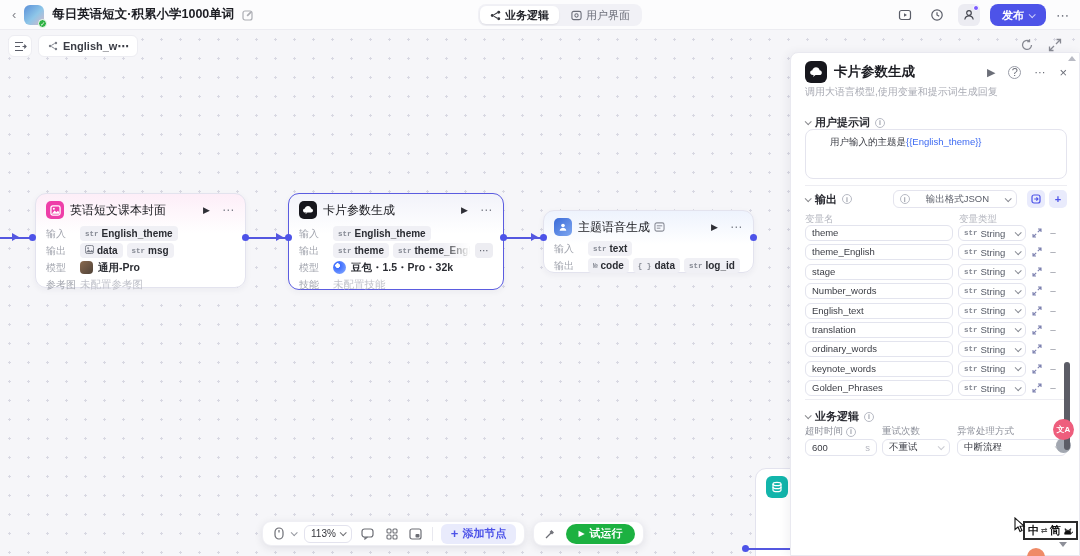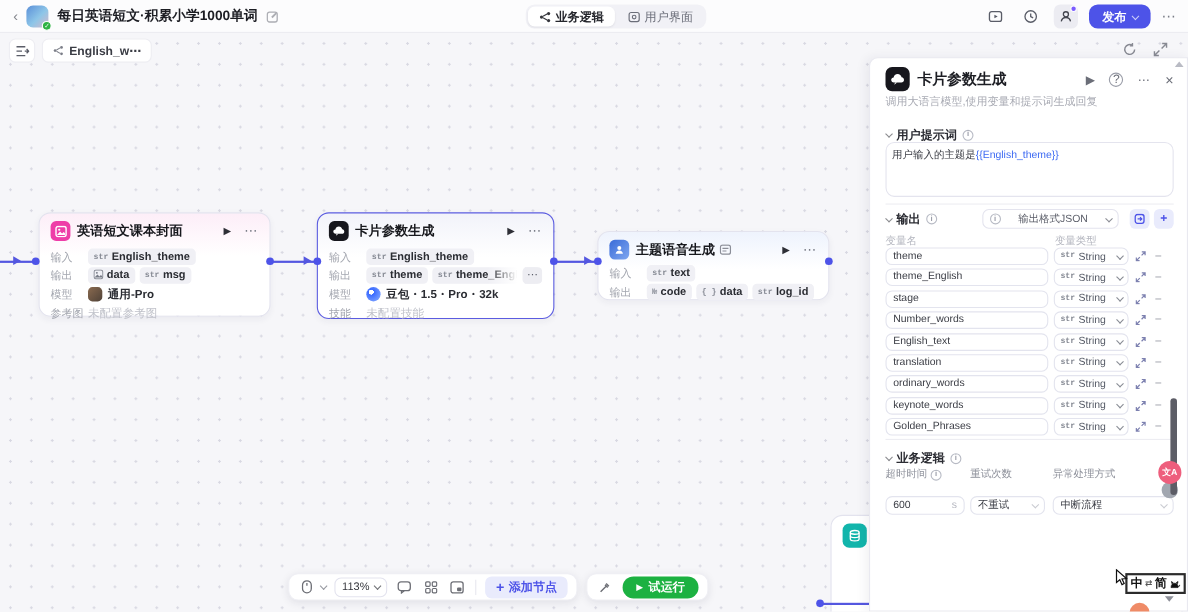--- a/index.html
+++ b/index.html
@@ -43,21 +43,21 @@
 
   
   .node { position:absolute; background:#fff; border:1px solid #e3e3ee; border-radius:11px;
           box-shadow:0 2px 6px rgba(40,40,80,.05); padding:7px 10px 8px; cursor:pointer; }
   .node.sel { border:1.5px solid #5b5ce0; }
   .node.pinkhead { background:linear-gradient(180deg,#fdeef8 0%,#fff 42%); }
   .node.grayhead { background:linear-gradient(180deg,#f2f3fa 0%,#fff 42%); }
   .node.bluehead { background:linear-gradient(180deg,#eef3fd 0%,#fff 55%); }
   .n-head { display:flex; align-items:center; gap:6px; margin-bottom:6px; }
   .n-ico { width:18px; height:18px; border-radius:5px; flex:0 0 auto; display:flex; align-items:center; justify-content:center; }
-  .n-title { font-size:12px; font-weight:700; color:#17181d; flex:1 1 auto; display:flex; align-items:center; gap:4px; white-space:nowrap; }
+  .n-title { font-size:12px; font-weight:400; color:#17181d; flex:1 1 auto; display:flex; align-items:center; gap:4px; white-space:nowrap; }
   .n-play { font-size:9px; color:#2e2f36; cursor:pointer; margin-right:6px; }
   .n-more { font-size:12px; color:#7b7e88; letter-spacing:1px; cursor:pointer; }
   .n-row { display:flex; align-items:center; gap:4px; height:17px; position:relative; overflow:hidden; }
   .n-lab { width:30px; flex:0 0 auto; font-size:10px; color:#a3a6af; }
   .chip { display:inline-flex; align-items:center; gap:3px; background:#f0f0f5; border-radius:4px;
           padding:0 5px; height:15px; font-size:10px; font-weight:700; color:#2b2d33; white-space:nowrap; flex:0 0 auto; }
   .tic { font-family:"Liberation Mono","DejaVu Sans Mono",monospace; font-size:7.5px; font-weight:700; color:#868a94; }
   .n-model { display:flex; align-items:center; gap:5px; font-size:10.5px; font-weight:700; color:#2b2d33; }
   .n-muted { font-size:10.5px; color:#bfc1c9; }
   .m-avatar { width:13px; height:13px; border-radius:4px; background:linear-gradient(135deg,#8a6a4f,#4f4238); }
@@ -108,21 +108,21 @@
   .qmark { width:13px; height:13px; border:1px solid #9a9da8; border-radius:50%; font-size:9px; display:flex;
            align-items:center; justify-content:center; color:#6b6e78; }
   .p-sub { position:absolute; left:0; top:32px; font-size:10px; color:#a8aab3; white-space:nowrap; }
   .clip-box { position:absolute; left:0; top:41px; width:262px; height:13px; border:1px solid #e4e4ee;
               border-top:none; border-radius:0 0 6px 6px; overflow:hidden; }
   .clip-box span { display:block; margin-top:-5px; padding:0 7px; font-size:9.5px; color:#8a8e99; white-space:nowrap; }
   .sec-head { display:flex; align-items:center; gap:5px; font-size:11px; font-weight:700; color:#2b2c33; }
   .sec-head .chev { opacity:.55; }
   .prompt-head { position:absolute; left:0; top:62px; }
   .prompt-box { position:absolute; left:0; top:76px; width:262px; height:50px; border:1px solid #e4e4ee; border-radius:8px;
-                padding:5px 5px; font-size:9.5px; color:#3a3c44; line-height:1.5; cursor:text; }
+                padding:5px 24px; font-size:9.5px; color:#3a3c44; line-height:1.5; cursor:text; }
   .var-ref { color:#3d6af2; }
   .divider { position:absolute; left:0; width:262px; height:1px; background:#ededf2; }
   .out-head { position:absolute; left:0; top:137px; width:262px; display:flex; align-items:center; }
   .out-head .sec-head { flex:1; }
   .fmt-pill { height:18px; border:1px solid #e4e4ee; border-radius:6px; display:flex; align-items:center; gap:16px;
               padding:0 6px; font-size:9.5px; color:#5a5d68; cursor:pointer; margin-right:6px; white-space:nowrap; }
   .sq-btn { width:18px; height:18px; border-radius:5px; background:#e9ebfc; color:#4d53e8; display:flex; align-items:center;
             justify-content:center; font-size:11px; font-weight:700; cursor:pointer; margin-left:4px; }
   .cols { position:absolute; left:0; top:160px; width:262px; display:flex; font-size:9.5px; color:#b4b6bf; }
   .cols .c2 { position:absolute; left:154px; }
@@ -135,21 +135,21 @@
   .vr-type .chev { margin-left:auto; }
   .vr-x { width:12px; display:flex; justify-content:center; cursor:pointer; }
   .vr-minus { width:10px; text-align:center; color:#9ea1ab; font-size:11px; cursor:pointer; }
   .exc-head { position:absolute; left:0; top:356px; }
   .exc-labels { position:absolute; left:0; top:372px; width:262px; font-size:9.5px; color:#8e919b; }
   .exc-labels .l1 { position:absolute; left:0; display:flex; gap:3px; align-items:center; }
   .exc-labels .l2 { position:absolute; left:77px; }
   .exc-labels .l3 { position:absolute; left:152px; }
   .exc-fields { position:absolute; left:0; top:386px; width:262px; height:17px; }
   .f-input { position:absolute; height:17px; border:1px solid #e3e4ee; border-radius:6px; font-size:9.5px; color:#3a3c44;
-             display:flex; align-items:center; padding:0 6px; cursor:pointer; background:#fff;margin-top:12px; }
+             display:flex; align-items:center; padding:0 6px; cursor:pointer; background:#fff; }
   .f-input .suffix { margin-left:auto; color:#b4b6bf; }
 
   
   .scroll-thumb { position:absolute; left:1064px; top:362px; width:6px; height:88px; border-radius:3px; background:#5c5d66; z-index:60; }
   .scroll-up { position:absolute; left:1068px; top:56px; width:0; height:0; border-left:4px solid transparent;
                border-right:4px solid transparent; border-bottom:5px solid #b9bbc4; z-index:60; }
   .float-pink { position:absolute; left:1053px; top:419px; width:21px; height:21px; border-radius:50%; background:#ee5e7d;
                 color:#fff; font-size:8px; font-weight:700; display:flex; align-items:center; justify-content:center; z-index:61; cursor:pointer; }
   .float-gray { position:absolute; left:1056px; top:438px; width:15px; height:15px; border-radius:50%; background:#a2a7b0; z-index:59; cursor:pointer; }
   .lang-widget { position:absolute; left:1023px; top:521px; width:55px; height:19px; background:#fff; border:2px solid #2b2b2b;

